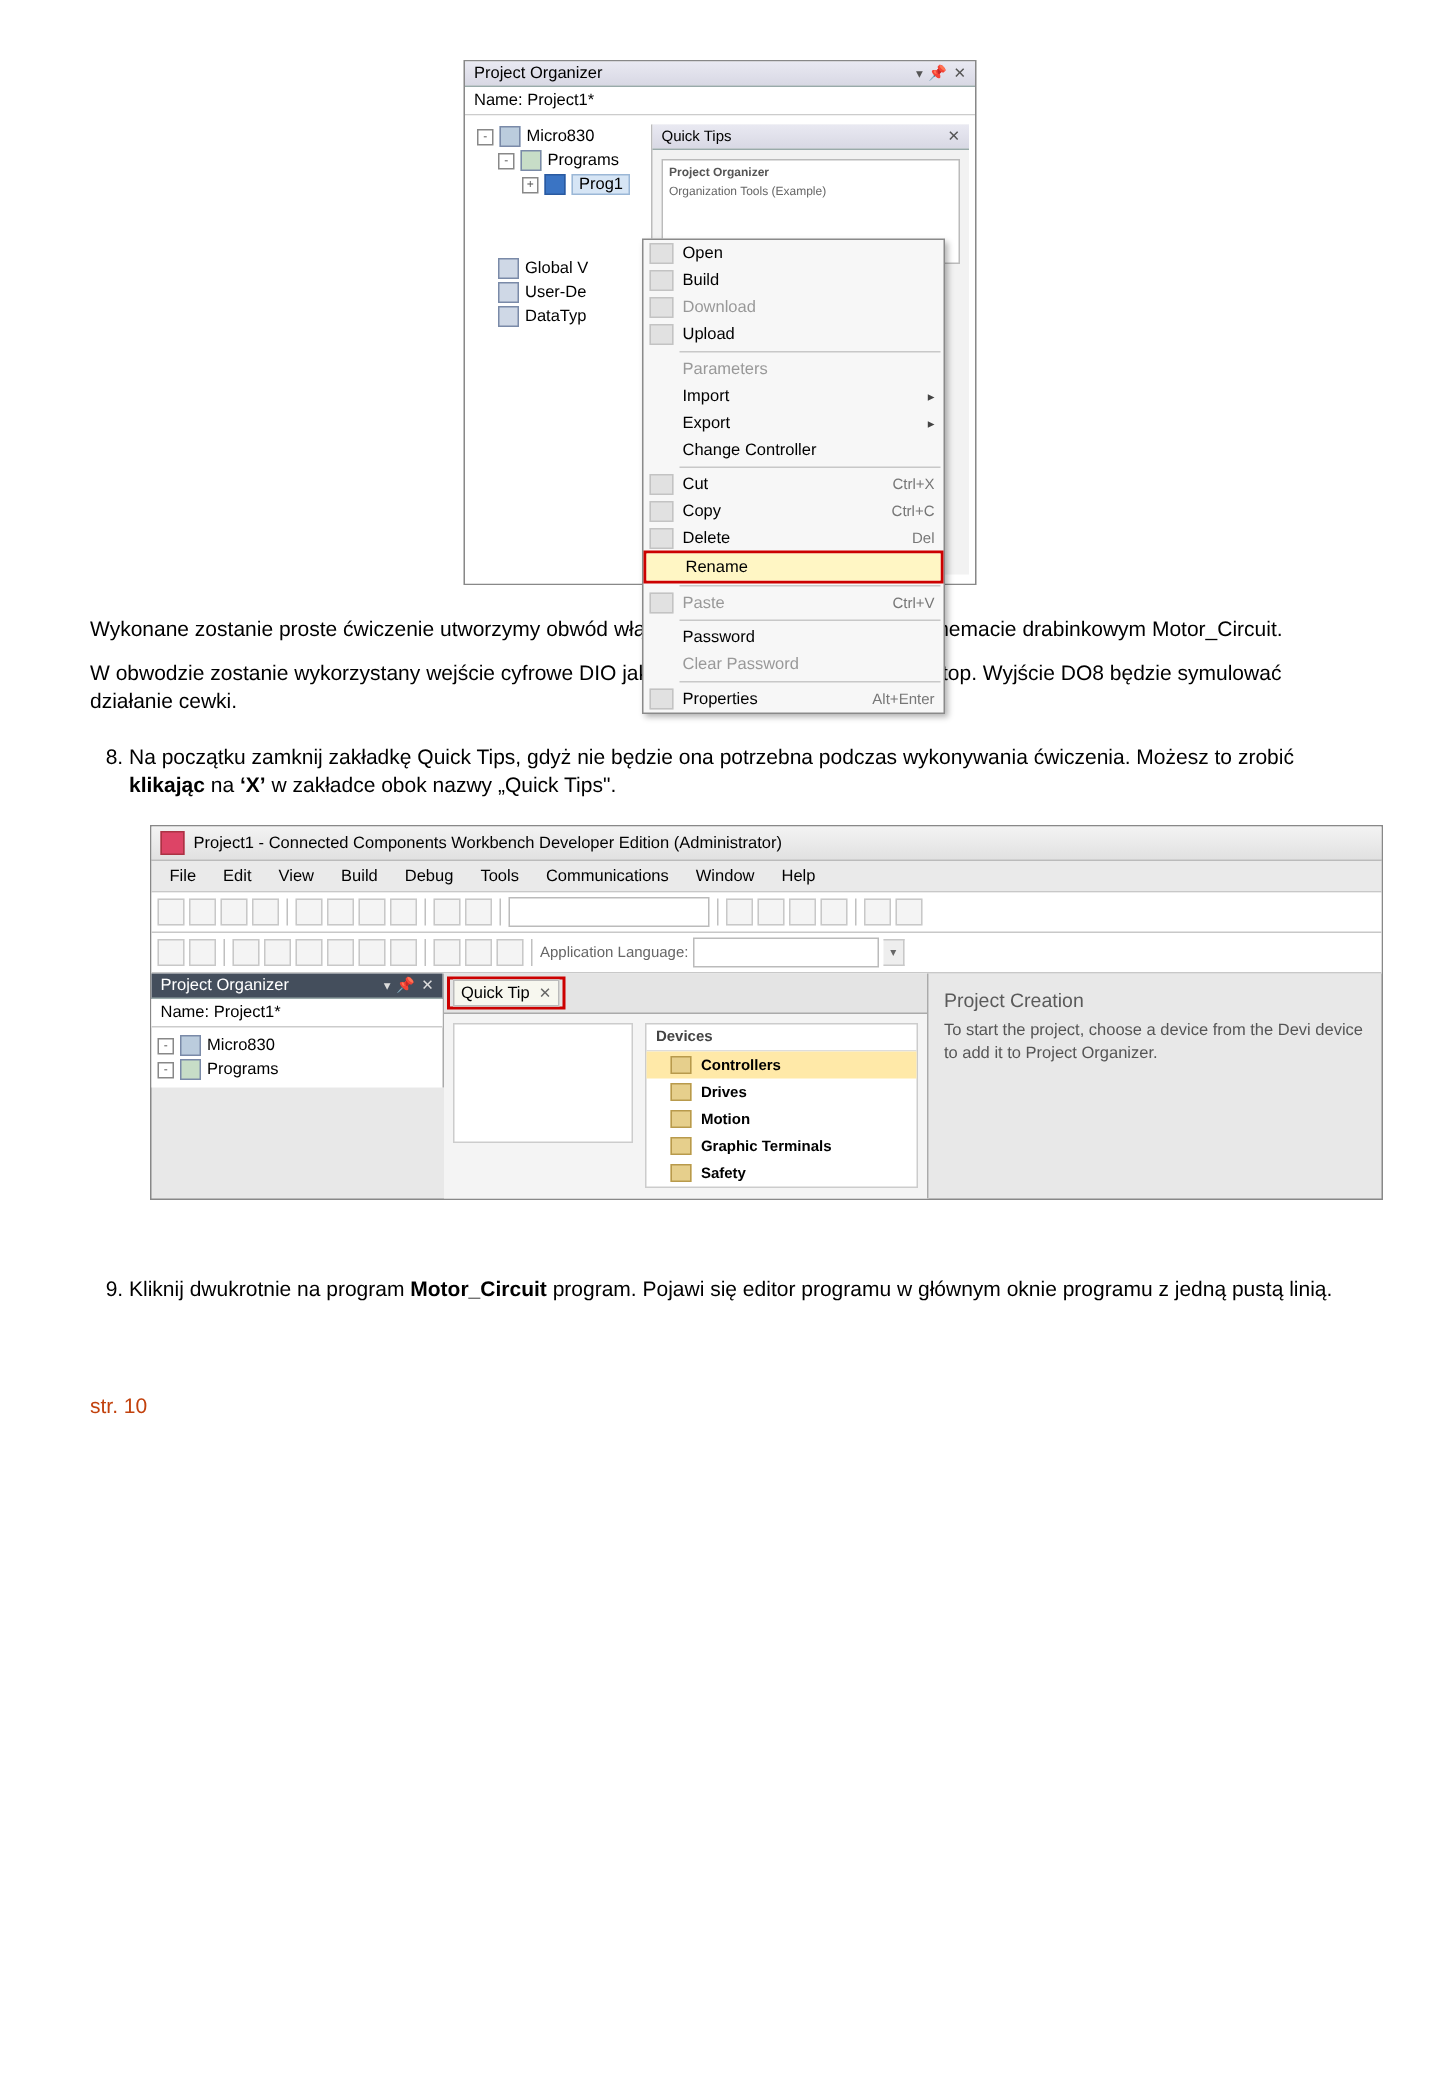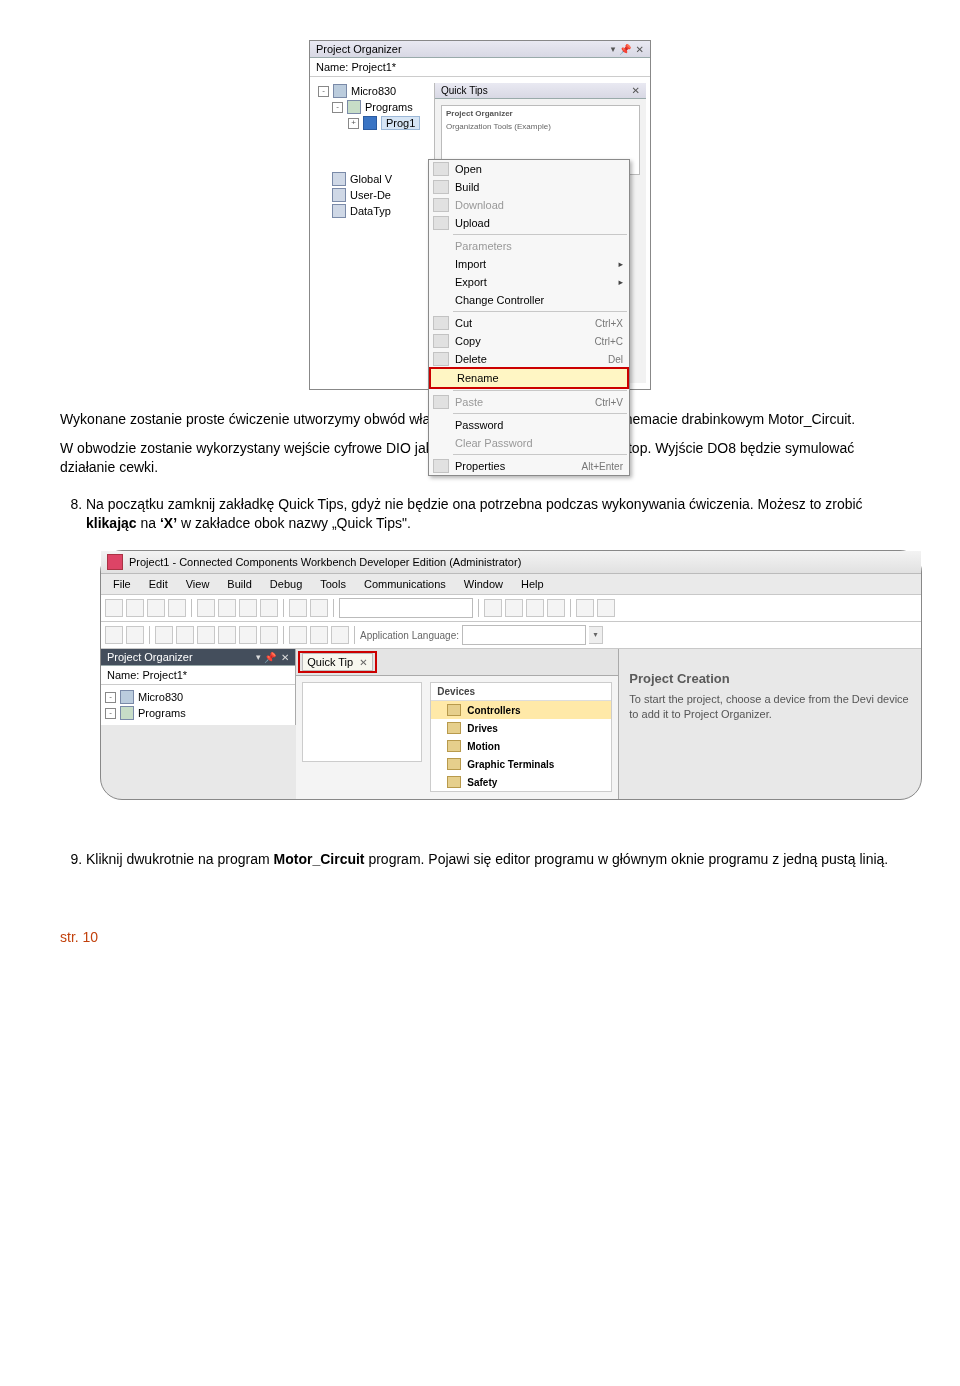--- a/index.html
+++ b/index.html
@@ -197,21 +197,20 @@
   ol.steps li {
     margin-bottom: 12px;
     line-height: 1.35;
   }
   .bold { font-weight: bold; }
 
   
   .fig2 {
     width: 820px;
     background:#e8e8e8;
-    border-radius:22px;
   }
   .titlebar {
     background: linear-gradient(#f3f3f3,#e1e1e1);
     display:flex;
     align-items:center;
     padding:3px 6px;
     font-size:11px;
     gap:6px;
     border-bottom:1px solid #bbb;
   }
@@ -363,23 +362,23 @@
     width:12px; height:10px;
     background:#e6cf8c;
     border:1px solid #b89a4c;
   }
   .fig2-right {
     width: 290px;
     padding:6px 10px;
     font-size:11px;
   }
   .fig2-right h4 {
-    margin:16px 0 6px 0;
+    margin:4px 0 6px 0;
     font-size:13px;
-    font-weight:bold;
+    font-weight:normal;
     color:#5a5a5a;
   }
   .fig2-right p {
     margin:0;
     font-size:11px;
     color:#555;
     line-height:1.3;
   }
 
   .page-num {

